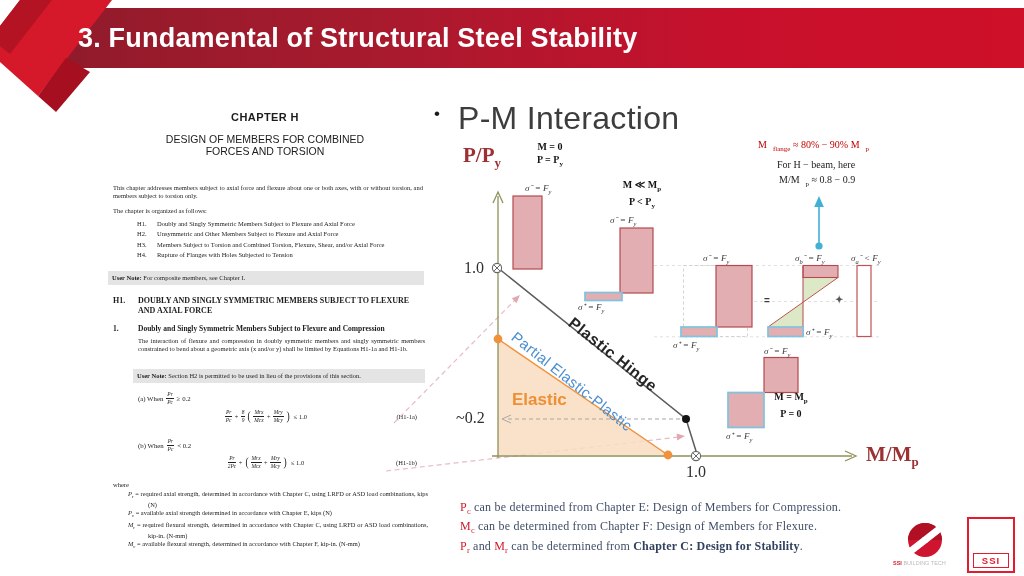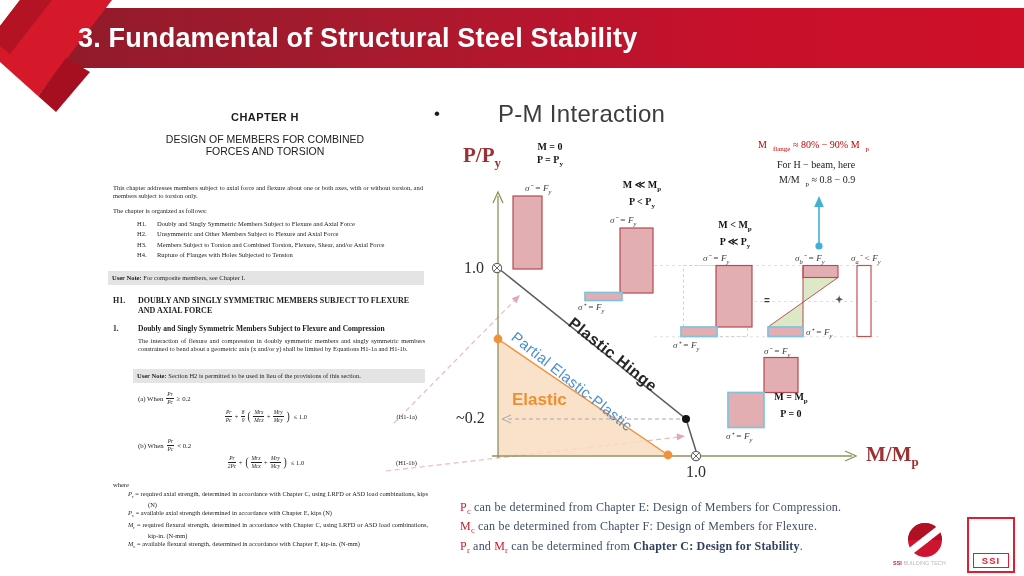--- a/index.html
+++ b/index.html
@@ -49,21 +49,21 @@
   .frac .d{display:block;padding-top:.6px;}
   .paren{font-size:12px;font-weight:300;font-style:normal;transform:scaleX(.8);}
   .le{font-style:normal;margin-left:2px;}
   .dc-where{position:absolute;top:385px;left:18px;font-size:6.5px;}
   .dc-defs{position:absolute;top:394px;left:33px;width:300px;font-size:6.4px;line-height:7.5px;}
   .def{padding-left:20px;text-indent:-20px;margin-bottom:1px;text-align:justify;}
   .dsym{font-style:italic;}
   .dsub{font-size:4.8px;}
   
   .ovl{position:absolute;left:0;top:0;pointer-events:none;}
-  .pm-title{position:absolute;left:458px;top:100px;font-size:24px;color:#3d3d3d;letter-spacing:.3px;margin-left:40px;}
+  .pm-title{position:absolute;left:458px;top:100px;font-size:32px;color:#3d3d3d;letter-spacing:.3px;}
   .pm-bullet{position:absolute;left:434px;top:104px;font-size:17px;color:#1a1a1a;}
   .axlbl{position:absolute;font-family:"Liberation Serif",serif;font-weight:bold;font-size:21px;color:#9c3032;}
   .axlbl sub,.blk sub{font-size:13px;}
   .tick{position:absolute;font-family:"Liberation Serif",serif;font-size:16px;color:#2e2e2e;}
   .blk{position:absolute;font-family:"Liberation Serif",serif;font-weight:bold;font-size:10px;
        line-height:12.5px;color:#141414;text-align:center;white-space:nowrap;}
   .blk sub{font-size:7px;}
   .slab{position:absolute;font-family:"Liberation Serif",serif;font-style:italic;font-size:9px;
         color:#3a3a3a;white-space:nowrap;}
   .slab sub{font-size:6.5px;}
@@ -325,24 +325,20 @@
   <div class="regP">Partial Elastic-Plastic</div>
   <div class="regH">Plastic Hinge</div>
 
   <div class="blk" style="left:505px;top:141px;width:90px;text-align:center;">
     <div>M = 0</div>
     <div><span>P = P</span><sub>y</sub></div>
   </div>
   <div class="blk" style="left:603px;top:179px;width:78px;">
     <div><span>M ≪ M</span><sub>p</sub></div>
     <div><span>P &lt; P</span><sub>y</sub></div>
-  </div>
-  <div class="blk" style="left:696px;top:219px;width:78px;">
-    <div><span>M &lt; M</span><sub>p</sub></div>
-    <div><span>P ≪ P</span><sub>y</sub></div>
   </div>
   <div class="blk" style="left:756px;top:391px;width:70px;">
     <div><span>M = M</span><sub>p</sub></div>
     <div>P = 0</div>
   </div>
 
   <div class="slab" style="left:525px;top:181px;">
     <span>σ⁻ = F</span><sub>y</sub></div>
   <div class="slab" style="left:610px;top:213px;">
     <span>σ⁻ = F</span><sub>y</sub></div>

